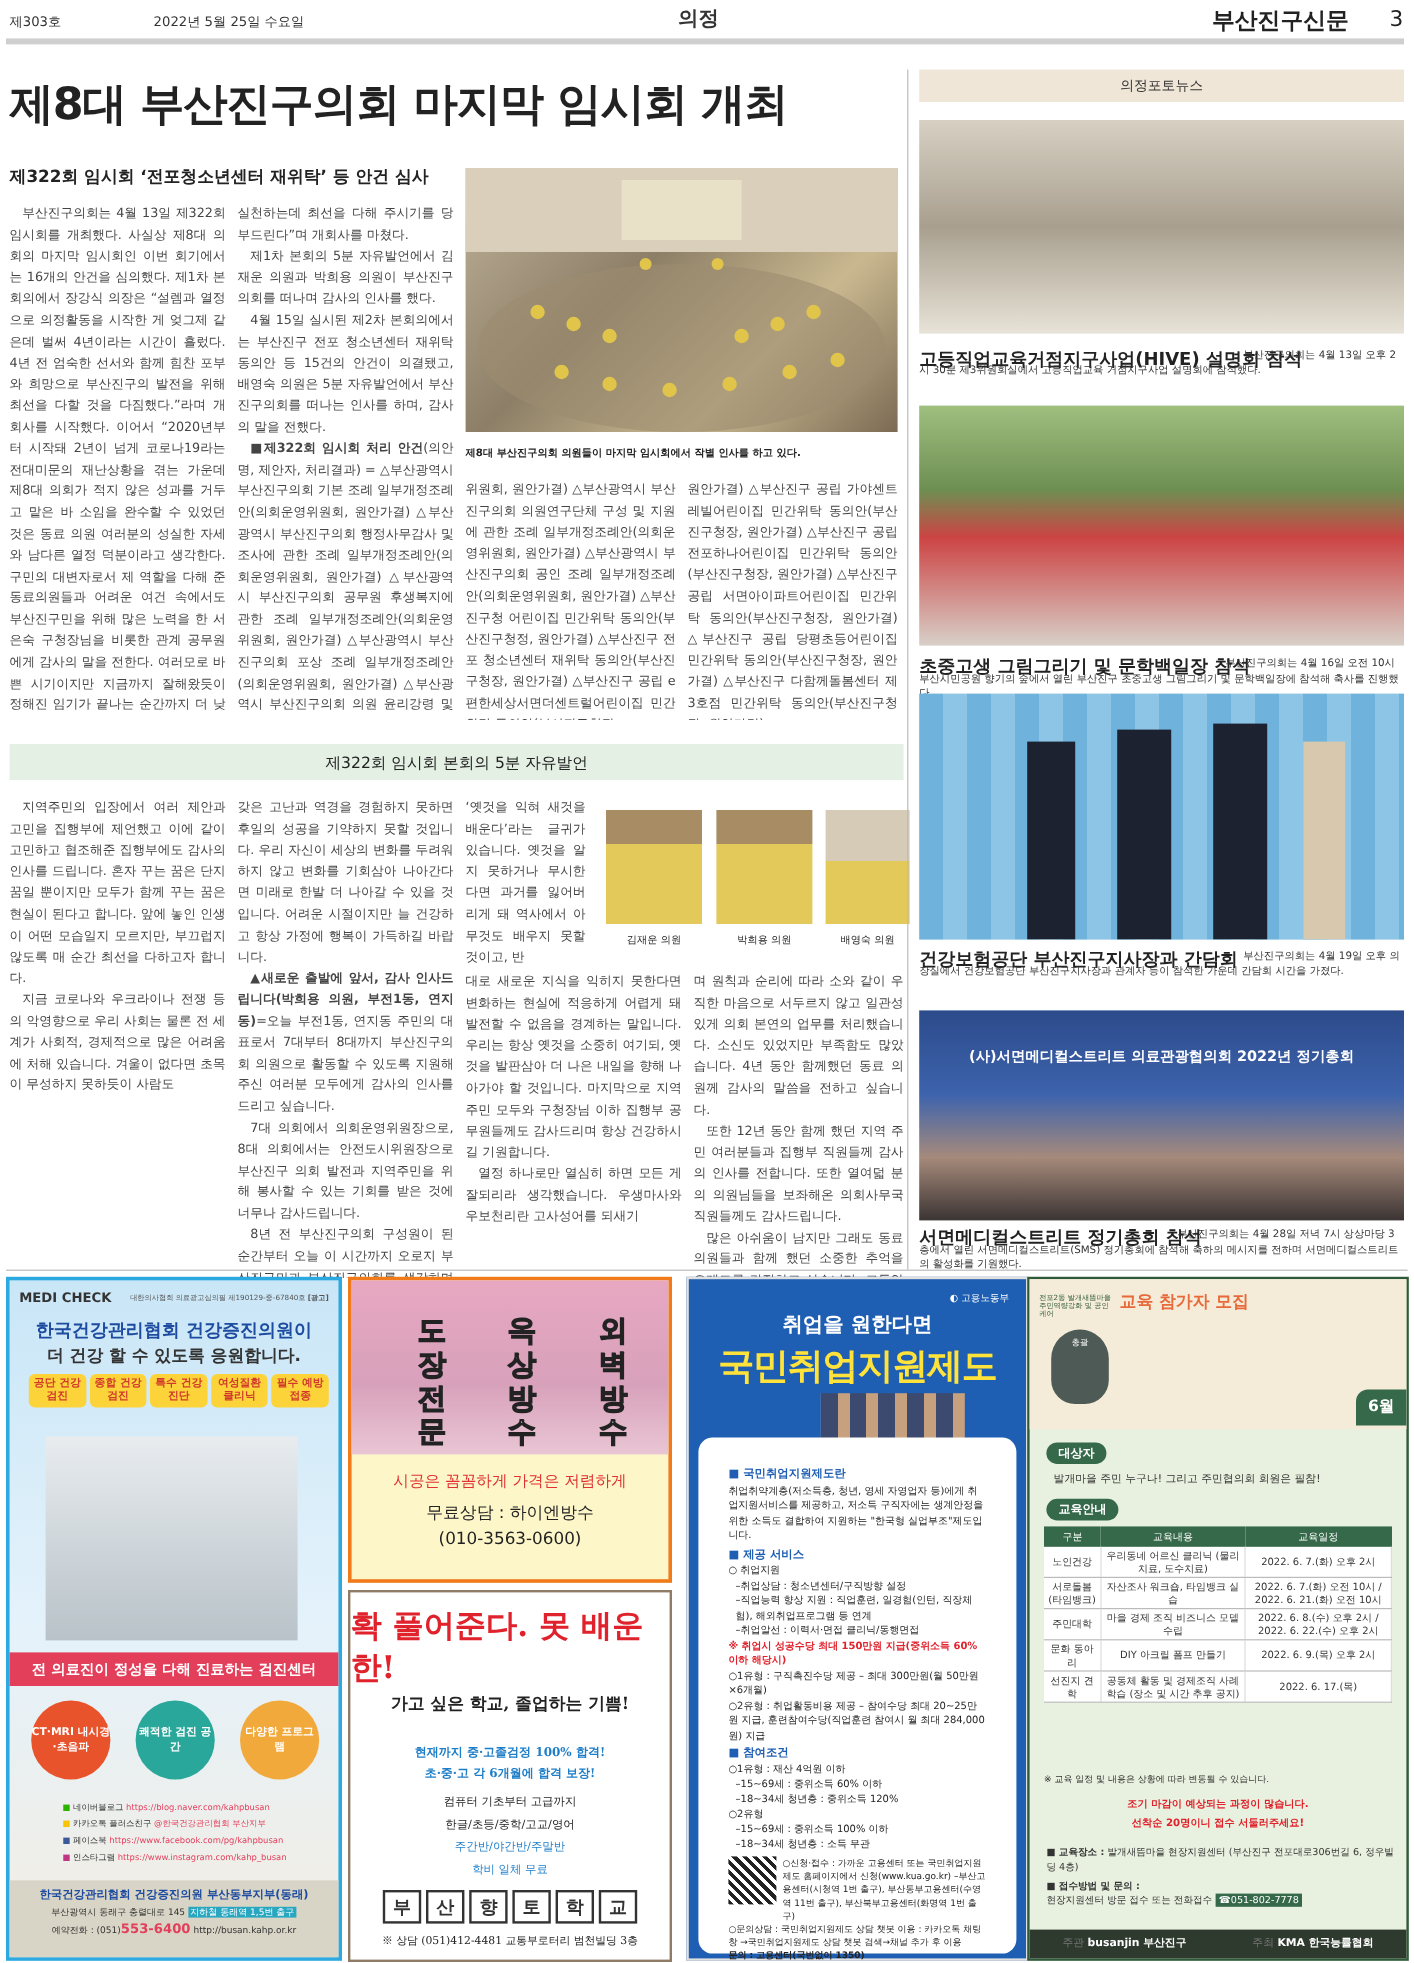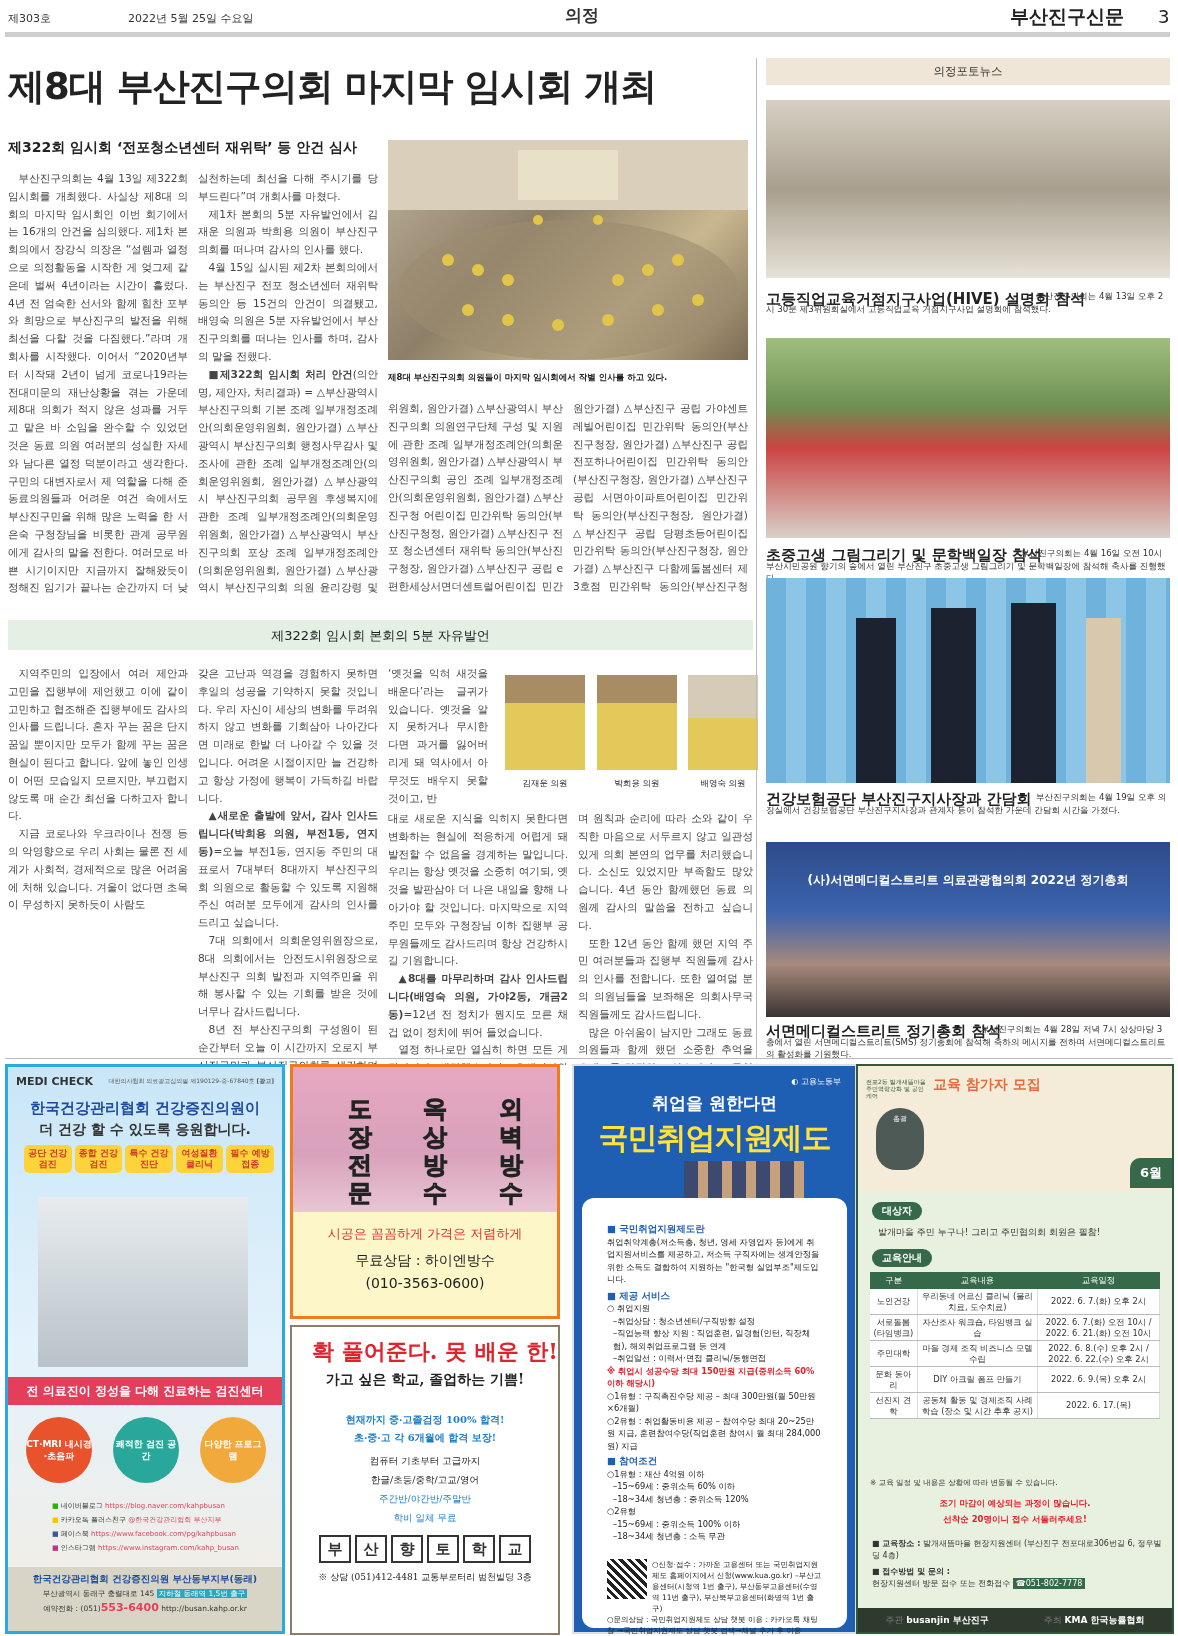--- a/index.html
+++ b/index.html
@@ -125,21 +125,20 @@
 
 <div class="abs" style="left:505px;top:675px;width:80px;height:95px;background:linear-gradient(180deg,#a88c63 0 30%,#e3c85a 30%)"></div>
 <div class="abs" style="left:597px;top:675px;width:80px;height:95px;background:linear-gradient(180deg,#a88c63 0 30%,#e3c85a 30%)"></div>
 <div class="abs" style="left:688px;top:675px;width:70px;height:95px;background:linear-gradient(180deg,#d6cbb7 0 45%,#e3c85a 45%)"></div>
 <div class="abs" style="left:505px;top:778px;width:80px;text-align:center;font-size:8.5px;color:#222">김재운 의원</div>
 <div class="abs" style="left:597px;top:778px;width:80px;text-align:center;font-size:8.5px;color:#222">박희용 의원</div>
 <div class="abs" style="left:688px;top:778px;width:70px;text-align:center;font-size:8.5px;color:#222">배영숙 의원</div>
 
 <div class="abs col" style="left:388px;top:810px;width:180px;height:255px;overflow:hidden">
   <p style="text-indent:0">대로 새로운 지식을 익히지 못한다면 변화하는 현실에 적응하게 어렵게 돼 발전할 수 없음을 경계하는 말입니다. 우리는 항상 옛것을 소중히 여기되, 옛것을 발판삼아 더 나은 내일을 향해 나아가야 할 것입니다. 마지막으로 지역 주민 모두와 구청장님 이하 집행부 공무원들께도 감사드리며 항상 건강하시길 기원합니다.</p>
-  <p><b>▲8대를 마무리하며 감사 인사드립니다(배영숙 의원, 가야2동, 개금2동)</b><span>=12년 전 정치가 뭔지도 모른 채 겁 없이 정치에 뛰어 들었습니다.</span></p>
   <p>열정 하나로만 열심히 하면 모든 게 잘되리라 생각했습니다. 우생마사와 우보천리란 고사성어를 되새기</p>
 </div>
 <div class="abs col" style="left:578px;top:810px;width:175px;height:255px;overflow:hidden">
   <p style="text-indent:0">며 원칙과 순리에 따라 소와 같이 우직한 마음으로 서두르지 않고 일관성 있게 의회 본연의 업무를 처리했습니다. 소신도 있었지만 부족함도 많았습니다. 4년 동안 함께했던 동료 의원께 감사의 말씀을 전하고 싶습니다.</p>
   <p>또한 12년 동안 함께 했던 지역 주민 여러분들과 집행부 직원들께 감사의 인사를 전합니다. 또한 열여덟 분의 의원님들을 보좌해온 의회사무국 직원들께도 감사드립니다.</p>
   <p>많은 아쉬움이 남지만 그래도 동료 의원들과 함께 했던 소중한 추억을 오래도록 간직하고 싶습니다. 그동안 고마웠으며 진심으로 감사드립니다.</p>
 </div>
 
 <div class="abs divv" style="left:756px;top:58px;height:1000px"></div>
 
@@ -210,21 +209,21 @@
   <div style="position:absolute;left:0;top:0;width:264px;height:145px;background:linear-gradient(180deg,#e7a7c1,#d8a1bb 60%,#e9c6d4)"></div>
   <div class="vtext" style="position:absolute;left:52px;top:28px">도장전문</div>
   <div class="vtext" style="position:absolute;left:127px;top:28px">옥상방수</div>
   <div class="vtext" style="position:absolute;left:203px;top:28px">외벽방수</div>
   <div style="position:absolute;left:0;top:158px;width:264px;text-align:center;font-size:13px;color:#e03030">시공은 꼼꼼하게 가격은 저렴하게</div>
   <div style="position:absolute;left:0;top:185px;width:264px;text-align:center;font-size:14px;color:#222">무료상담 : 하이엔방수</div>
   <div style="position:absolute;left:0;top:208px;width:264px;text-align:center;font-size:14px;color:#222">(010-3563-0600)</div>
 </div>
 
 <div class="abs ad2b">
-  <div style="text-align:right;font-size:22px;font-weight:bold;color:#e0222c;margin-top:10px;font-family:'DejaVu Serif',serif">확 풀어준다. 못 배운 한!</div>
+  <div style="text-align:left;font-size:26px;font-weight:bold;color:#e0222c;margin-top:10px;font-family:'DejaVu Serif',serif">확 풀어준다. 못 배운 한!</div>
   <div style="text-align:center;font-size:14px;font-weight:bold;color:#222;margin-top:4px;font-family:'DejaVu Serif',serif">가고 싶은 학교, 졸업하는 기쁨!</div>
   <div style="text-align:center;font-size:10px;font-weight:bold;color:#1e7ec8;margin-top:24px;font-family:'DejaVu Serif',serif">현재까지 중·고졸검정 100% 합격!</div>
   <div style="text-align:center;font-size:10px;font-weight:bold;color:#1e7ec8;margin-top:4px;font-family:'DejaVu Serif',serif">초·중·고 각 6개월에 합격 보장!</div>
   <div style="text-align:center;font-size:9.5px;color:#222;margin-top:10px;font-family:'DejaVu Serif',serif">컴퓨터 기초부터 고급까지</div>
   <div style="text-align:center;font-size:9.5px;color:#222;margin-top:6px;font-family:'DejaVu Serif',serif">한글/초등/중학/고교/영어</div>
   <div style="text-align:center;font-size:9.5px;color:#1e7ec8;margin-top:6px;font-family:'DejaVu Serif',serif">주간반/야간반/주말반</div>
   <div style="text-align:center;font-size:9.5px;color:#1e7ec8;margin-top:6px;font-family:'DejaVu Serif',serif">학비 일체 무료</div>
   <div style="text-align:center;margin-top:10px">
     <span class="schoolbox">부</span><span class="schoolbox">산</span><span class="schoolbox">향</span><span class="schoolbox">토</span><span class="schoolbox">학</span><span class="schoolbox">교</span>
   </div>
@@ -247,21 +246,21 @@
     <div class="red">※ 취업시 성공수당 최대 150만원 지급(중위소득 60% 이하 해당시)</div>
     <div>○1유형 : 구직촉진수당 제공 – 최대 300만원(월 50만원×6개월)</div>
     <div>○2유형 : 취업활동비용 제공 – 참여수당 최대 20~25만원 지급, 훈련참여수당(직업훈련 참여시 월 최대 284,000원) 지급</div>
     <div class="h" style="margin-top:3px">■ 참여조건</div>
     <div>○1유형 : 재산 4억원 이하</div>
     <div style="padding-left:6px">–15~69세 : 중위소득 60% 이하</div>
     <div style="padding-left:6px">–18~34세 청년층 : 중위소득 120%</div>
     <div>○2유형</div>
     <div style="padding-left:6px">–15~69세 : 중위소득 100% 이하</div>
     <div style="padding-left:6px">–18~34세 청년층 : 소득 무관</div>
-    <div style="display:flex;gap:5px;margin-top:16px">
+    <div style="display:flex;gap:5px;margin-top:4px">
       <div style="width:40px;height:40px;flex:none;background:repeating-linear-gradient(45deg,#222 0 3px,#fff 3px 6px)"></div>
       <div style="font-size:7.5px;line-height:11px">○신청·접수 : 가까운 고용센터 또는 국민취업지원제도 홈페이지에서 신청(www.kua.go.kr) –부산고용센터(시청역 1번 출구), 부산동부고용센터(수영역 11번 출구), 부산북부고용센터(화명역 1번 출구)</div>
     </div>
     <div style="font-size:7.5px;line-height:11px">○문의상담 : 국민취업지원제도 상담 챗봇 이용 : 카카오톡 채팅창 →국민취업지원제도 상담 챗봇 검색→채널 추가 후 이용</div>
     <div style="font-size:7.5px;font-weight:bold">문의 : 고용센터(국번없이 1350)</div>
   </div>
 </div>
 
 <div class="abs ad4">
   <div style="position:absolute;left:0;top:0;width:314px;height:125px;background:#f4ecd9"></div>

